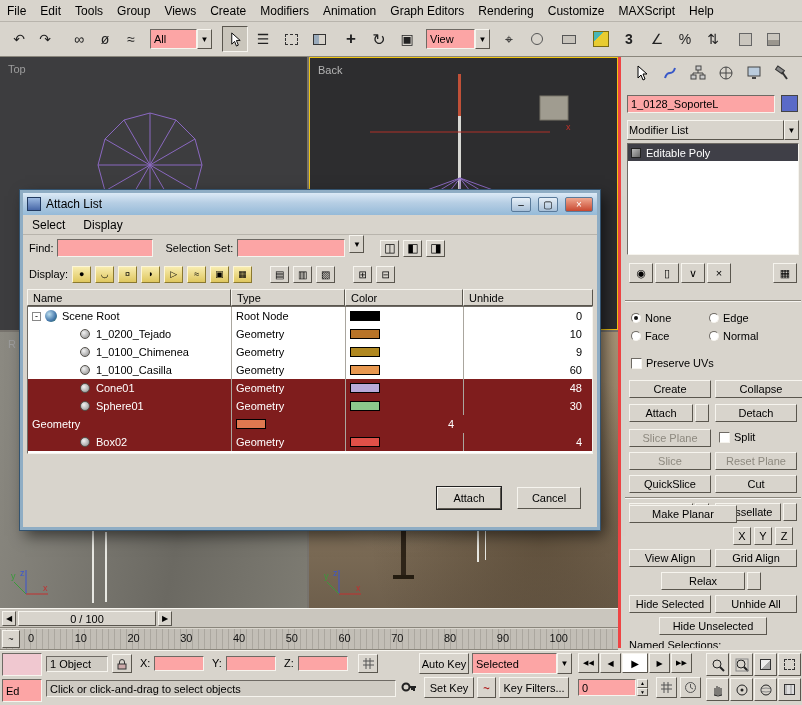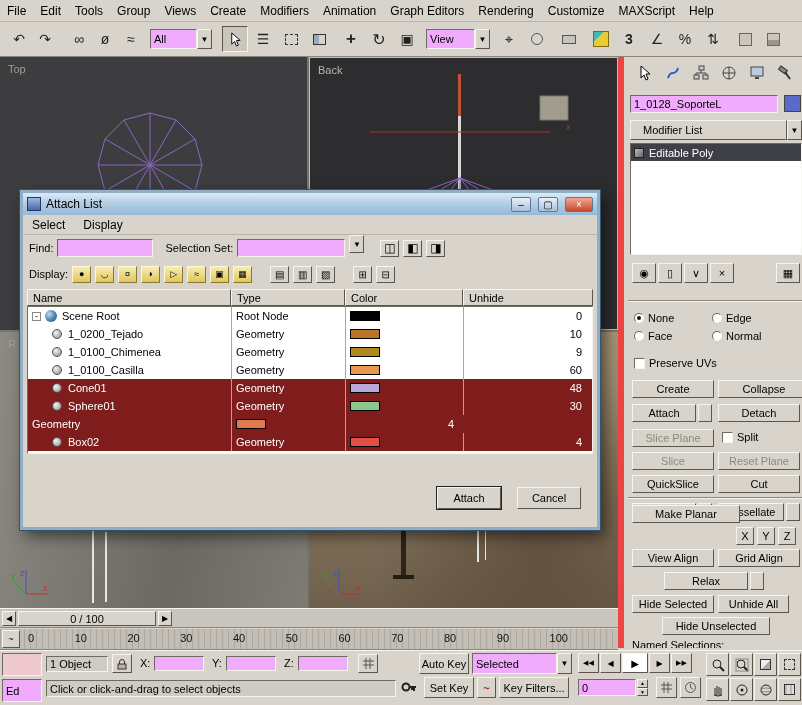--- a/index.html
+++ b/index.html
@@ -2,21 +2,21 @@
 <html><head>
 <meta charset="utf-8">
 <style>
 *{box-sizing:border-box;margin:0;padding:0}
 html,body{width:802px;height:705px;overflow:hidden}
 body{font-family:"Liberation Sans",sans-serif;font-size:11px;color:#000;background:#d8d4cc}
 #app{position:relative;width:802px;height:705px;background:#d8d4cc}
 .abs{position:absolute}
 .btn{display:flex;align-items:center;justify-content:center;background:#d8d4cc;border:1px solid;border-color:#f6f4ee #5a564e #5a564e #f6f4ee;font-size:11px;cursor:default;white-space:nowrap}
 .btn.dis{color:#8d897f}
-.field{background:#f0abfc;border:1px solid;border-color:#6e6a64 #f6f4ee #f6f4ee #6e6a64;display:flex;align-items:center;padding:0 3px;overflow:hidden}
+.field{background:#fca5a5;border:1px solid;border-color:#6e6a64 #f6f4ee #f6f4ee #6e6a64;display:flex;align-items:center;padding:0 3px;overflow:hidden}
 .sunkgray{background:#cfcbc3;border:1px solid;border-color:#6e6a64 #f6f4ee #f6f4ee #6e6a64;display:flex;align-items:center;padding:0 3px}
 .groove{height:0;border-top:1px solid #8a867c;border-bottom:1px solid #f6f4f0}
 .ddbtn{width:15px;align-self:stretch;display:flex;align-items:center;justify-content:center;background:#d8d4cc;border:1px solid;border-color:#f6f4ee #5a564e #5a564e #f6f4ee;font-size:8px;flex:none}
 
 #menubar{position:absolute;left:0;top:0;width:802px;height:22px;display:flex;align-items:center;background:#d8d4cc;border-bottom:1px solid #b8b4ac;font-size:12px}
 #menubar span{padding:3px 7px}
 
 #toolbar{position:absolute;left:0;top:22px;width:802px;height:35px;background:#d8d4cc;border-bottom:1px solid #8a867c}
 .tb{position:absolute;top:4px;width:26px;height:26px;display:flex;align-items:center;justify-content:center;font-size:14px;color:#222;background:#d8d4cc;border:1px solid #d8d4cc}
 .tb.pressed{background:#cac6bc;border-color:#5a564e #f6f4ee #f6f4ee #5a564e;border-style:solid}
@@ -25,21 +25,21 @@
 
 #workspace{position:absolute;left:0;top:57px;width:618px;height:551px;background:#77736d}
 .vp{position:absolute;overflow:hidden}
 .vplabel{position:absolute;left:8px;top:6px;color:#9d9d9d;font-size:11px}
 #vp-top{left:0;top:0;width:307px;height:273px;background:#3d3d3f}
 #vp-back{left:309px;top:0;width:309px;height:273px;background:#2d2d2f;border:1px solid #f0c613}
 #vp-bl{left:0;top:275px;width:307px;height:276px;background:linear-gradient(100deg,#8c8a82,#6b6962 60%,#7d7b72)}
 #vp-br{left:309px;top:275px;width:309px;height:276px;background:radial-gradient(circle at 30% 35%,rgba(255,240,210,.25),transparent 45%),radial-gradient(circle at 75% 75%,rgba(50,35,18,.35),transparent 55%),linear-gradient(#a89476,#6e5f4c)}
 .wline{position:absolute;width:2px;background:#e8e8e2}
 
-#cmdpanel{position:absolute;left:618px;top:57px;width:184px;height:591px;background:#d8d4cc;border-left:6px solid #ef4444;overflow:hidden}
+#cmdpanel{position:absolute;left:618px;top:57px;width:184px;height:591px;background:#d8d4cc;border-left:3px solid #ef4444;overflow:hidden}
 .cp-tab{position:absolute;top:4px;width:26px;height:24px;display:flex;align-items:center;justify-content:center}
 .cp-btn{position:absolute;height:18px}
 .mini{position:absolute;width:14px;height:18px;font-size:8px}
 .radio{position:absolute;display:flex;align-items:center;gap:4px}
 .rdot{width:10px;height:10px;border-radius:50%;background:#fff;border:1px solid;border-color:#6e6a64 #f6f4ee #f6f4ee #6e6a64;display:flex;align-items:center;justify-content:center}
 .rdot .on{width:4px;height:4px;border-radius:50%;background:#111}
 .chk{width:11px;height:11px;background:#fff;border:1px solid;border-color:#6e6a64 #f6f4ee #f6f4ee #6e6a64}
 
 #dlg{position:absolute;left:20px;top:190px;width:580px;height:340px;border:3px solid #8fadc4;outline:1px solid #33536f;background:#d8d4cc;box-shadow:5px 6px 14px rgba(0,0,0,.55);z-index:10}
 #dlg-title{height:22px;display:flex;align-items:center;gap:5px;padding:0 4px;background:linear-gradient(#dceaf6,#b6cee4 45%,#95bad8)}
@@ -50,21 +50,21 @@
 .dlgrow{height:26px;display:flex;align-items:center;gap:4px;padding:0 6px}
 .ybtn{width:19px;height:17px;display:flex;align-items:center;justify-content:center;font-size:9px;background:linear-gradient(#f8ecb0,#dfc75e);border:1px solid;border-color:#fdf6d8 #8a7830 #8a7830 #fdf6d8}
 .wbtn{width:19px;height:17px;display:flex;align-items:center;justify-content:center;font-size:10px;background:#d8d4cc;border:1px solid;border-color:#f6f4ee #5a564e #5a564e #f6f4ee}
 .al-head{display:grid;grid-template-columns:204px 114px 118px 1fr;height:17px;margin:2px 4px 0}
 .al-head span{background:#d8d4cc;border:1px solid;border-color:#f6f4ee #5a564e #5a564e #f6f4ee;padding-left:5px;display:flex;align-items:center}
 #al-list{margin:0 4px;height:148px;background:#fff;border:1px solid;border-color:#6e6a64 #f6f4ee #f6f4ee #6e6a64;overflow:hidden}
 .al-row{display:grid;grid-template-columns:204px 114px 118px 1fr;height:18px;align-items:stretch}
 .al-row.sel{background:#7f1d1d;color:#fff}
 .cell{display:flex;align-items:center;overflow:hidden;padding-left:4px;border-right:1px solid #aaa69e}
 .cell.c-faces{border-right:none;justify-content:flex-end;padding-right:10px}
-.cell.child{padding-left:24px}
+.cell.child{padding-left:52px}
 .expander{width:9px;height:9px;border:1px solid #888;background:#fff;color:#000;font-size:9px;line-height:7px;text-align:center;margin-right:4px;flex:none}
 .globe{width:12px;height:12px;border-radius:50%;background:radial-gradient(circle at 35% 35%,#bde,#47a 60%,#264);margin-right:5px;flex:none}
 .objdot{width:10px;height:10px;border-radius:50%;background:radial-gradient(circle at 35% 35%,#f2f2f2,#8a8a8a);border:1px solid #55524c;margin-right:6px;flex:none}
 .swatch{width:30px;height:10px;border:1px solid #000}
 .dlgfoot{position:absolute;bottom:18px;height:22px;width:64px}
 .defbtn{outline:1px solid #222}
 
 #timeslider{position:absolute;left:0;top:608px;width:618px;height:20px;background:#cac6be;border-top:1px solid #f6f4ee;border-bottom:1px solid #8a867c}
 #trackbar{position:absolute;left:0;top:629px;width:618px;height:21px;background:#c2beb6;border-bottom:1px solid #8a867c;background-image:repeating-linear-gradient(90deg,#aba79f 0 1px,transparent 1px 6px)}
 #tb-nums{position:absolute;left:28px;top:3px;width:540px;display:flex;justify-content:space-between;font-size:11px;color:#111}
@@ -236,21 +236,21 @@
           <line x1="8" y1="7" x2="13" y2="14" stroke="#333" stroke-width="2"></line>
         </svg>
       </span>
 
     <div class="field abs" style="left:6px;top:38px;width:148px;height:18px">
         <span>1_0128_SoporteL</span>
       </div>
     <span class="abs" style="left: 160px; top: 38px; width: 17px; height: 17px; border: 1px solid rgb(68, 68, 68); background-color: rgb(90, 106, 200);"></span>
 
     <div class="combo abs" style="left:6px;top:63px;width:172px;top:63px">
-      <span class="btn" style="flex:1;justify-content:flex-start;padding-left:12px">Modifier List</span>
+      <span class="btn" style="flex:1;justify-content:flex-start;padding-left:1px">Modifier List</span>
       <span class="ddbtn">▼</span>
     </div>
 
     <div class="abs" style="left:6px;top:86px;width:172px;height:112px;background:#fff;border:1px solid;border-color:#6e6a64 #f6f4ee #f6f4ee #6e6a64">
       <div style="height:17px;background:#3f3f47;color:#fff;display:flex;align-items:center;padding-left:3px;gap:5px">
         <span style="width:10px;height:10px;background:linear-gradient(135deg,#bbb,#666);border:1px solid #222"></span>
         <span>Editable Poly</span>
       </div>
     </div>
 
@@ -317,21 +317,21 @@
     <span class="btn cp-btn" style="left:133px;top:470px;width:18px">Y</span>
     <span class="btn cp-btn" style="left:154px;top:470px;width:18px">Z</span>
 
     <span class="btn cp-btn" style="left:8px;top:492px;width:82px">View Align</span>
     <span class="btn cp-btn" style="left:94px;top:492px;width:82px">Grid Align</span>
 
     <span class="btn cp-btn" style="left:40px;top:515px;width:84px">Relax</span>
     <span class="btn mini" style="left:126px;top:515px"></span>
 
     <span class="btn cp-btn" style="left:8px;top:538px;width:82px">Hide Selected</span>
-    <span class="btn cp-btn" style="left:94px;top:538px;width:71px">Unhide All</span>
+    <span class="btn cp-btn" style="left:94px;top:538px;width:82px">Unhide All</span>
 
     <span class="btn cp-btn" style="left:38px;top:560px;width:108px">Hide Unselected</span>
 
     <span class="abs" style="left:8px;top:582px">Named Selections:</span>
   </div>
 
   <div id="dlg">
     <div id="dlg-title">
       <span style="width:14px;height:14px;background:linear-gradient(#9ab8e0,#4868a8);border:1px solid #223a60"></span>
       <span style="flex:1;font-size:12px">Attach List</span>

